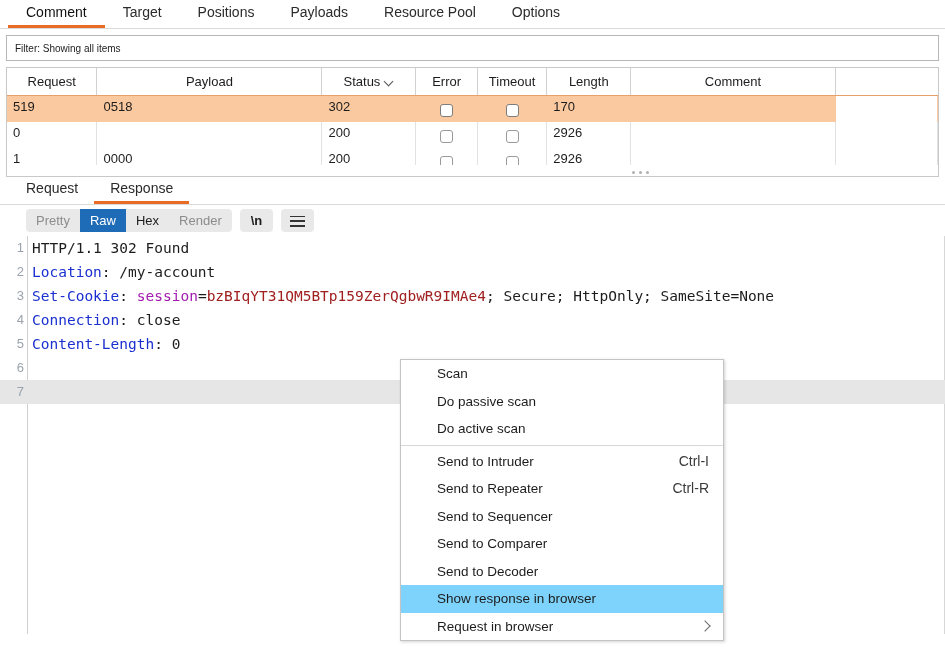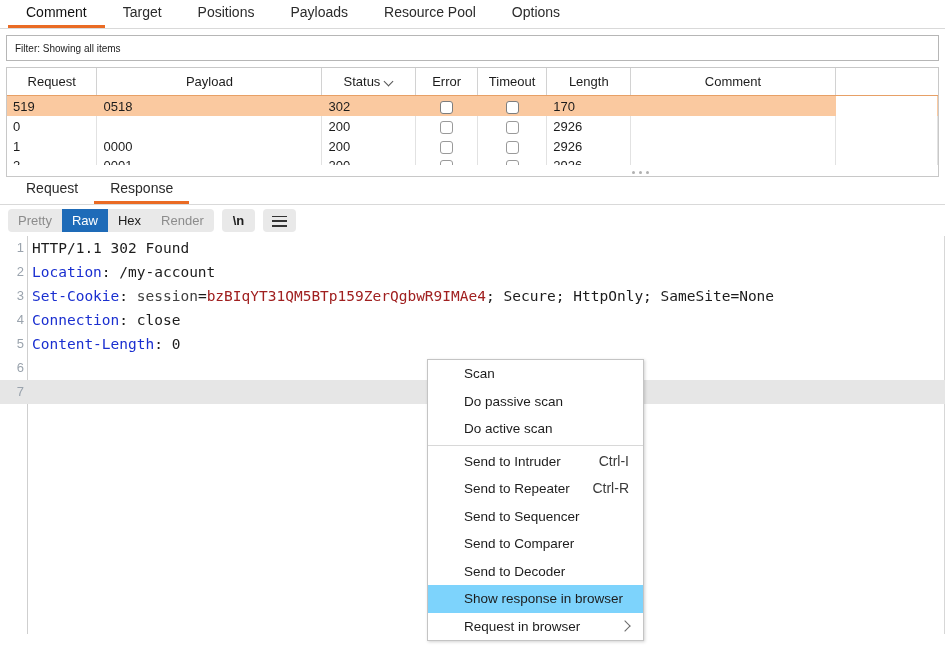--- a/index.html
+++ b/index.html
@@ -78,21 +78,21 @@
     color: #1c1c1c;
     text-align: center;
     padding: 0;
     position: relative;
   }
   table.results th:last-child { border-right: none; }
   table.results td {
     height: 20px;
     font-size: 13px;
     border-right: 1px solid #e2e2e2;
-    padding: 0 0 0 6px;
+    padding: 0 0 6px 6px;
     color: #1c1c1c;
     white-space: nowrap;
     overflow: hidden;
   }
   table.results td.cb { text-align: center; padding: 0; }
   table.results tr.row-sel td {
     background: #fac9a0;
     border-right-color: #fac9a0;
   }
   table.results tr.row-sel td.lastcol { background: #fac9a0; }
@@ -184,20 +184,21 @@
     height: 30px;
     padding-left: 8px;
     gap: 8px;
     background: #ffffff;
   }
   .seg {
     display: flex;
     border-radius: 4px;
     overflow: hidden;
     background: #e9e9e9;
+    margin-left: 18px;
   }
   .seg .seg-btn {
     padding: 3px 10px;
     font-size: 13px;
     color: #8c8c8c;
     cursor: default;
     line-height: 17px;
   }
   .seg .seg-btn.enabled { color: #1c1c1c; }
   .seg .seg-btn.active {
@@ -268,43 +269,42 @@
     bottom: 0;
     width: 1px;
     background: #cfcfcf;
   }
   .code-txt {
     display: inline-block;
     padding-left: 8px;
     color: #1c1c1c;
   }
   .hdr { color: #1a2fd0; }
-  .ckey { color: #404040; }
+  .ckey { color: #a21caf; }
   .cval { color: #a02020; }
   .editor-right-rule {
     position: absolute;
     right: 0; top: 0; bottom: 0;
     width: 1px;
     background: #d7d7d7;
   }
 
   
   .ctx-menu {
     position: absolute;
     left: 400px;
     top: 359px;
-    width: 217px;
+    width: 324px;
     background: #ffffff;
     border: 1px solid #c4c4c4;
     box-shadow: 1px 1px 3px rgba(0,0,0,0.18);
     box-sizing: border-box;
     font-size: 13.5px;
     z-index: 30;
     overflow: hidden;
-    margin-left: 27px;
   }
   .ctx-item {
     height: 27.5px;
     line-height: 27.5px;
     padding-left: 36px;
     padding-right: 14px;
     color: #1c1c1c;
     white-space: nowrap;
     position: relative;
     cursor: default;

